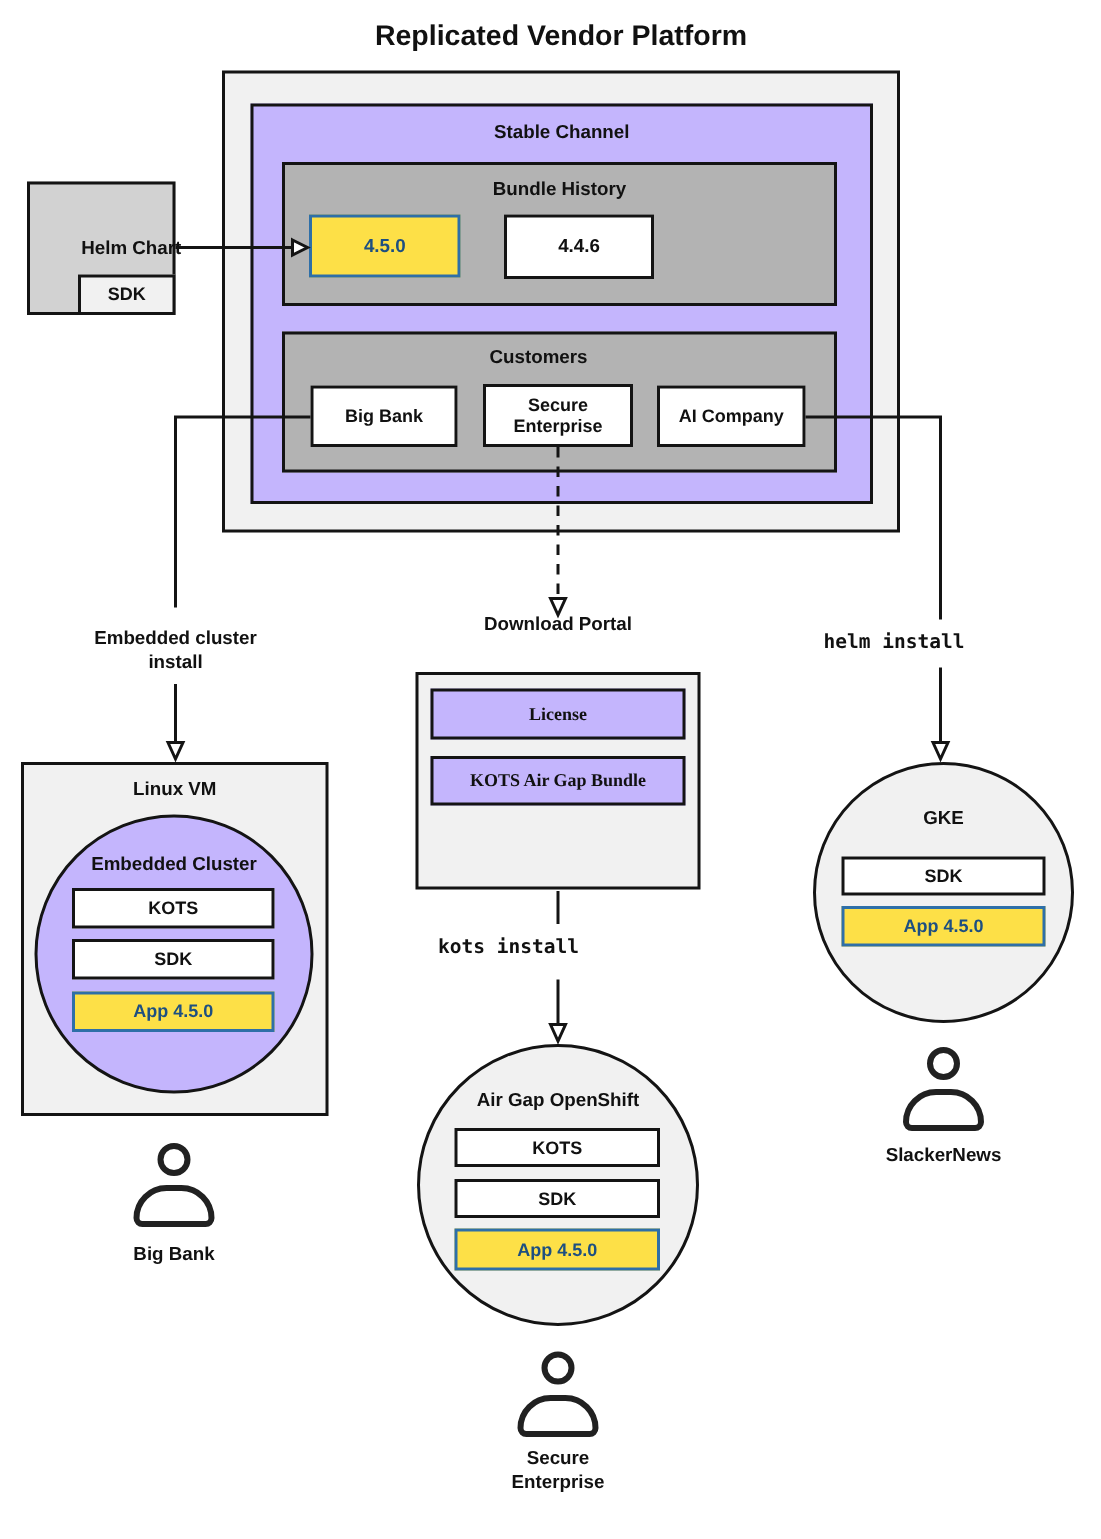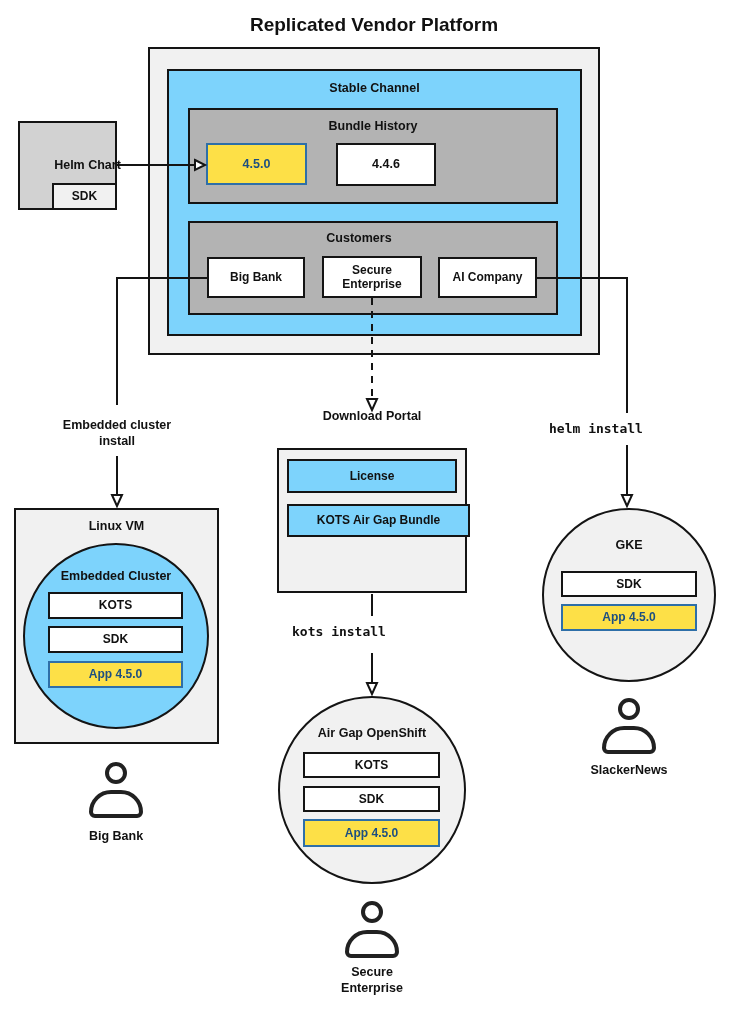--- a/index.html
+++ b/index.html
@@ -3,21 +3,21 @@
 <meta charset="utf-8">
 <style>
   html,body{margin:0;padding:0;background:#fff;}
   #canvas{position:relative;width:734px;height:1026px;background:#fff;
           font-family:"Liberation Sans",sans-serif;color:#111;overflow:hidden;}
   .abs{position:absolute;box-sizing:border-box;}
   .box{border:2px solid #141414;background:#fff;display:flex;align-items:center;justify-content:center;
        text-align:center;font-weight:700;font-size:12px;line-height:1.2;}
   .lbl{text-align:center;font-weight:700;font-size:12.5px;line-height:1.2;}
   .fill-l{background:#f1f1f1;}
-  .fill-m{background:#7dd3fc;}
+  .fill-m{background:#c4b5fd;font-family:Liberation Serif, serif;}
   .fill-d{background:#b3b3b3;}
   .fill-helm{background:#d2d2d2;}
   .blue{background:#fde047;border-color:#2e6fa8;color:#1d4f81;}
   .circle{border-radius:50%;}
   .mono{font-family:"DejaVu Sans Mono",monospace;font-size:13px;font-weight:700;text-align:left;}
   .ph{border:4px solid #212121;border-radius:50%;background:#fff;}
   .pb{border:4px solid #212121;border-radius:26px 26px 7px 7px;background:#fff;}
   svg.connectors{position:absolute;left:0;top:0;pointer-events:none;}
 
   #title{left:150px;top:14px;width:448px;font-size:19px;}
@@ -32,21 +32,21 @@
   #customers-lbl{left:174px;top:231px;width:370px;}
   #cust0{left:207px;top:257px;width:98px;height:41px;}
   #cust1{left:322px;top:256px;width:100px;height:42px;}
   #cust2{left:438px;top:257px;width:99px;height:41px;}
   #helm{left:18px;top:121px;width:99px;height:89px;}
   #helm-lbl{left:18px;top:158px;width:99px;margin-left:20px;}
   #helm-sdk{left:52px;top:183px;width:65px;height:27px;}
   #portal-lbl{left:277px;top:409px;width:190px;}
   #portal{left:277px;top:448px;width:190px;height:145px;}
   #portal0{left:287px;top:459px;width:170px;height:34px;}
-  #portal1{left:287px;top:504px;width:183px;height:33px;}
+  #portal1{left:287px;top:504px;width:170px;height:33px;}
   #portal2{left:287px;top:548px;width:170px;height:34px;}
   #lbl-embedded{left:52px;top:417px;width:130px;line-height:1.3;}
   #lbl-helm-install{left:549px;top:421px;width:160px;}
   #lbl-kots-install{left:292px;top:624px;width:160px;}
   #linuxvm{left:14px;top:508px;width:205px;height:236px;}
   #linuxvm-lbl{left:14px;top:519px;width:205px;}
   #ec-circle{left:23px;top:543px;width:186px;height:186px;}
   #ec-lbl{left:23px;top:569px;width:186px;}
   #ec0{left:48px;top:592px;width:135px;height:27px;}
   #ec1{left:48px;top:626px;width:135px;height:27px;}

